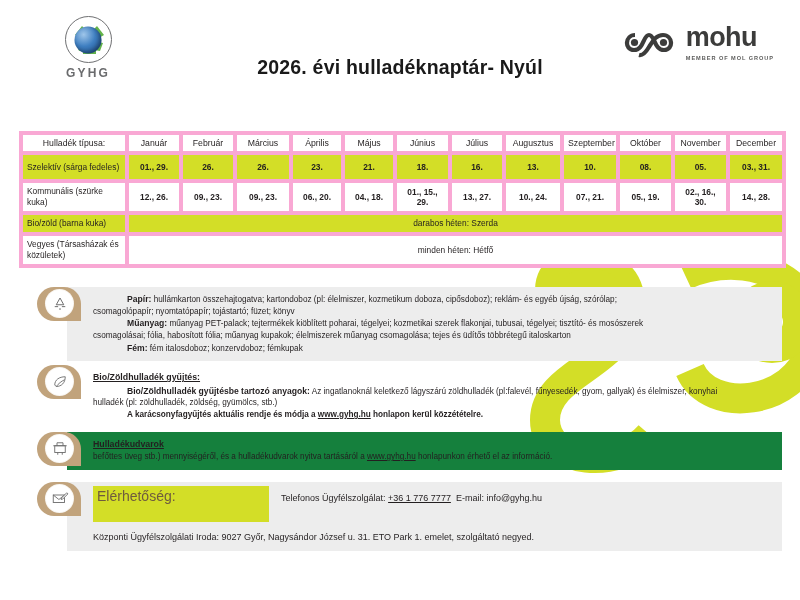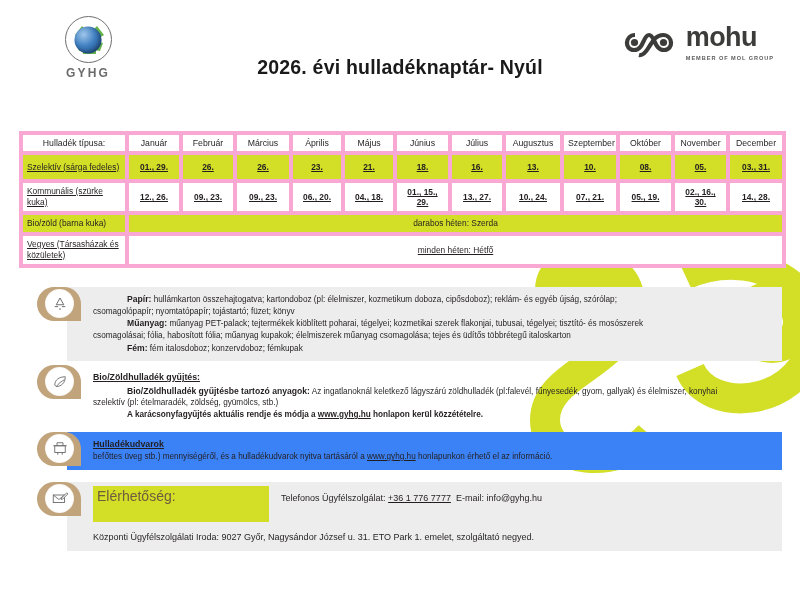--- a/index.html
+++ b/index.html
@@ -93,34 +93,34 @@
   th.c-type { width: 106px; text-align: center; }
   th.m-sep  { font-size: 6.4px; }
   td.rowlabel {
     text-align: left; padding-left: 6px; line-height: 1.3;
     font-size: 8.4px;
   }
   td.val { text-align: center; font-weight: bold; font-size: 8.4px; }
   tr.green td { background: #d3de27; }
   tr.green td.rowlabel { background: #d3de27; }
   td.wide { text-align: center; font-size: 8.6px; }
-  tr.tall td { height: 28px; text-decoration: underline; }
+  tr.tall td { height: 28px; }
 
   
   .panels { position: absolute; left: 19px; top: 287px; width: 763px; z-index: 3; }
 
   .panel { position: relative; margin-bottom: 4px; }
   .panel-body {
     margin-left: 48px;
     padding: 6px 10px 7px 26px;
     font-size: 8.2px;
     line-height: 1.42;
   }
   .panel.grey .panel-body { background: #ededed; }
-  .panel.tan  .panel-body { background: #3b82f6; }
+  .panel.tan  .panel-body { background: #15803d; }
   .panel.plain .panel-body { background: transparent; }
   .panel.contact .panel-body { background: #ededed; }
 
   .tab {
     position: absolute; left: 18px; top: 0;
     width: 46px; height: 40px;
     z-index: 4;
   }
   .tab-shape {
     position:absolute; left:0; top:0; width: 44px; height: 34px;
@@ -329,21 +329,21 @@
         </svg>
       </div>
     </div>
     <div class="panel-body">
       <div class="sec-title">Bio/Zöldhulladék gyűjtés:</div>
       <div class="indent">
         <span class="lbl-big">Bio/Zöldhulladék gyűjtésbe tartozó anyagok:</span>
         <span>Az ingatlanoknál keletkező lágyszárú zöldhulladék (pl:falevél, fűnyesedék, gyom, gallyak) és élelmiszer, konyhai</span>
       </div>
       <div>
-        <span>szelektív (pl: ételmaradék, zöldség, gyümölcs, stb.)</span>
+        <span>hulladék (pl: zöldhulladék, zöldség, gyümölcs, stb.)</span>
       </div>
       <div class="indent" style="font-weight:bold;">
         <span>A karácsonyfagyűjtés aktuális rendje és módja a </span><a class="link" href="#">www.gyhg.hu</a><span> honlapon kerül közzétételre.</span>
       </div>
     </div>
   </div>
 
   <div class="panel tan" style="min-height:44px;">
     <div class="tab">
       <div class="tab-shape down"></div>

